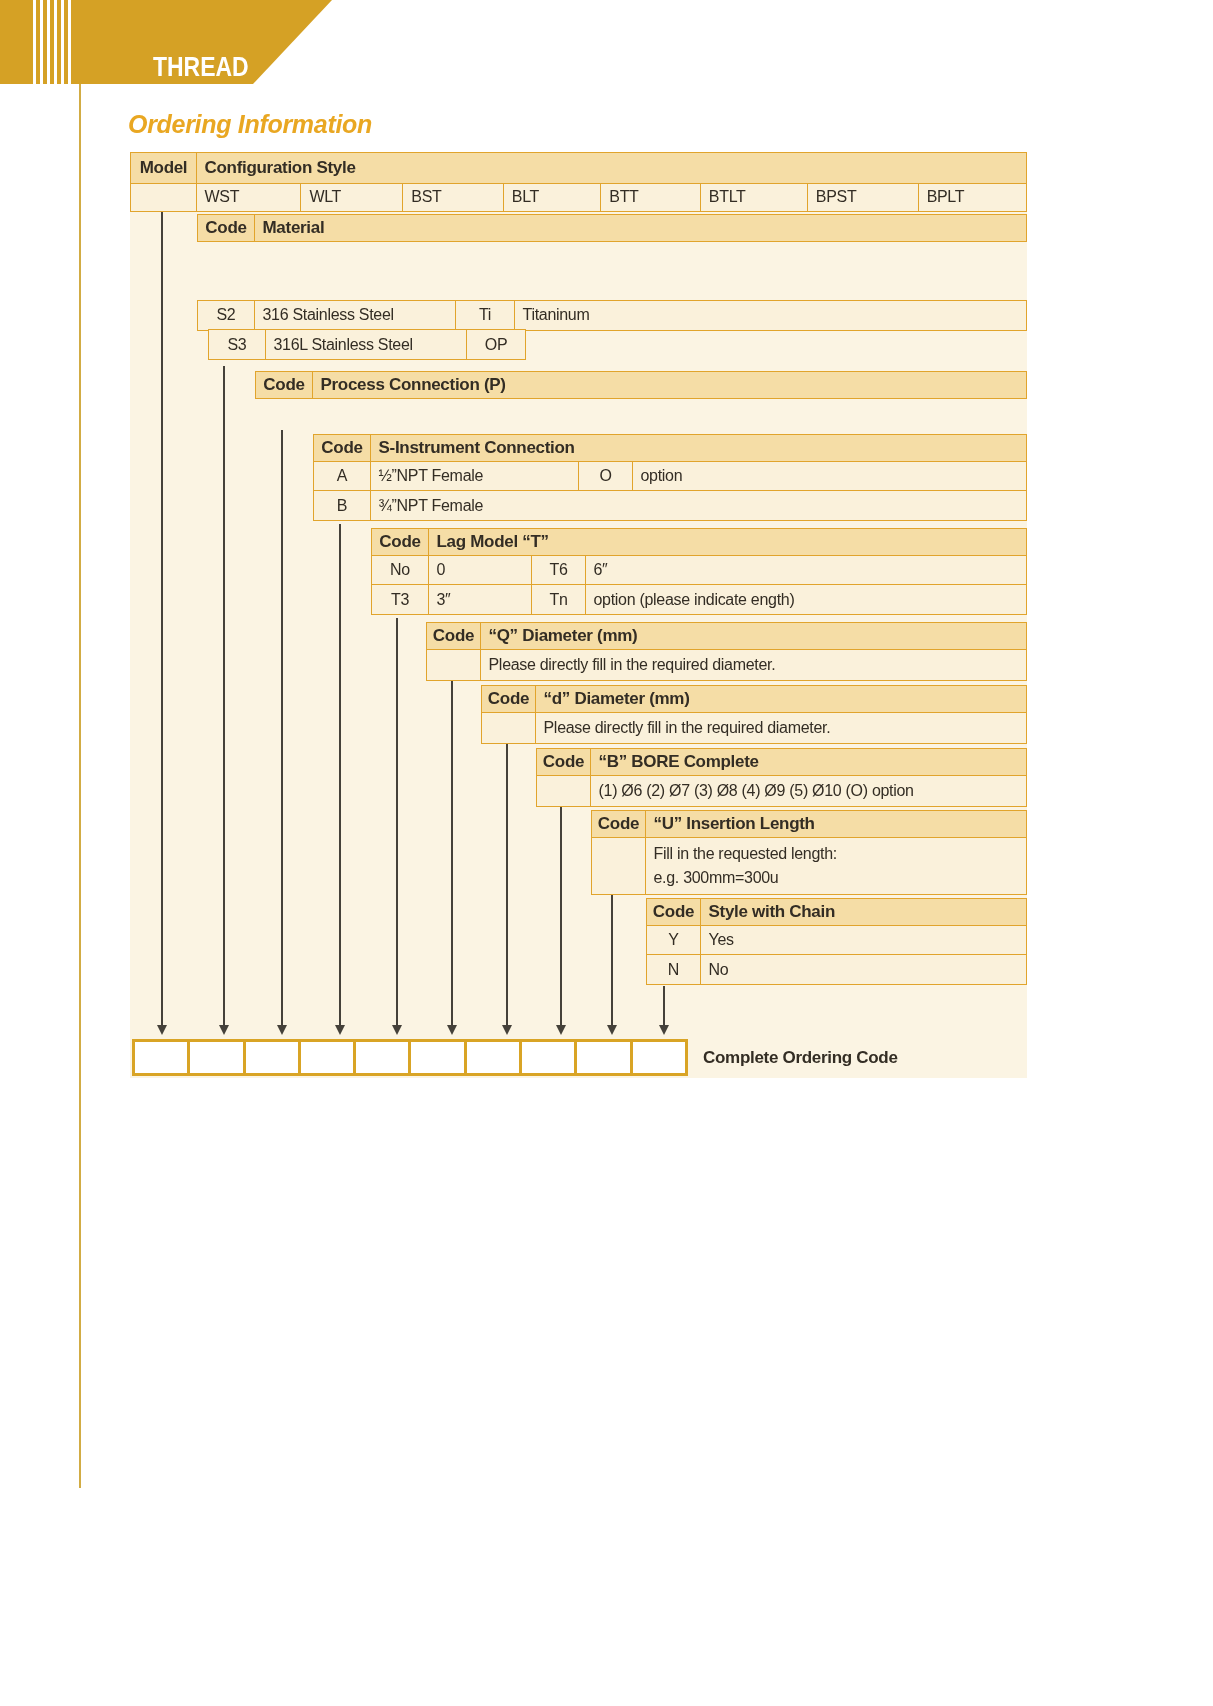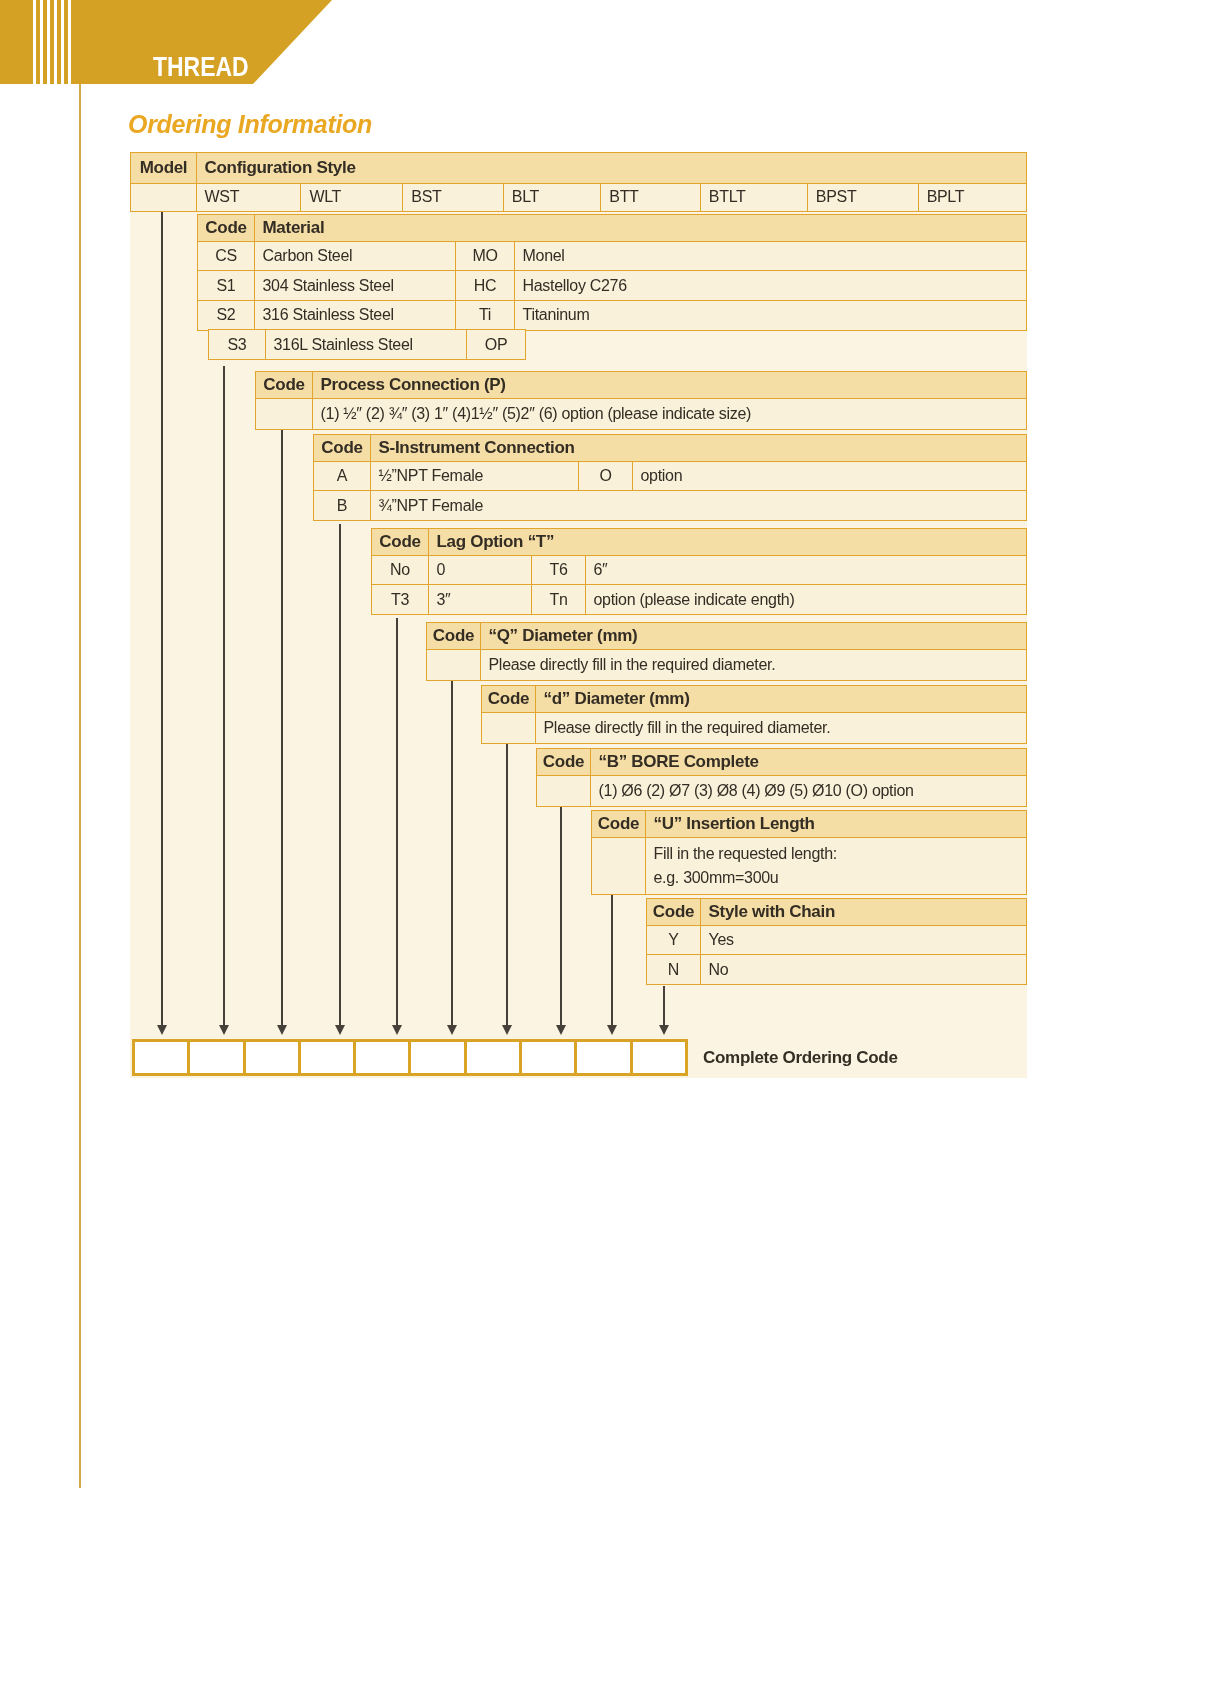--- a/index.html
+++ b/index.html
@@ -83,71 +83,55 @@
 
   <div class="row" style="left:130px;top:152px;width:897px;height:32px">
     <div class="cell hdr code" style="width:67px">Model</div>
     <div class="cell hdr fill">Configuration Style</div>
   </div>
 
   <div class="row" style="left:197px;top:214px;width:830px;height:28px">
     <div class="cell hdr code" style="width:58px">Code</div>
     <div class="cell hdr fill">Material</div>
   </div>
-  <div class="row" style="left:197px;top:240.5px;width:830px;height:31px">
-    <div class="cell val code" style="width:58px">CS</div>
-    <div class="cell val" style="width:203px">Carbon Steel</div>
-    <div class="cell val code" style="width:60px">MO</div>
-    <div class="cell val fill">Monel</div>
-  </div>
-  <div class="row" style="left:197px;top:270px;width:830px;height:31px">
-    <div class="cell val code" style="width:58px">S1</div>
-    <div class="cell val" style="width:203px">304 Stainless Steel</div>
-    <div class="cell val code" style="width:60px">HC</div>
-    <div class="cell val fill">Hastelloy C276</div>
-  </div>
   <div class="row" style="left:197px;top:299.5px;width:830px;height:31px">
     <div class="cell val code" style="width:58px">S2</div>
     <div class="cell val" style="width:203px">316 Stainless Steel</div>
     <div class="cell val code" style="width:60px">Ti</div>
     <div class="cell val fill">Titaninum</div>
   </div>
   <div class="row" style="left:208px;top:329px;width:830px;height:31px">
     <div class="cell val code" style="width:58px">S3</div>
     <div class="cell val" style="width:203px">316L Stainless Steel</div>
     <div class="cell val code" style="width:60px">OP</div>
   </div>
 
   <div class="row" style="left:255px;top:371px;width:772px;height:28px">
     <div class="cell hdr code" style="width:58px">Code</div>
     <div class="cell hdr fill">Process Connection (P)</div>
   </div>
-  <div class="row" style="left:255px;top:397.5px;width:772px;height:32px">
-    <div class="cell val code" style="width:58px"></div>
-    <div class="cell val fill">(1) ½″  (2) ¾″  (3) 1″  (4)1½″  (5)2″  (6) option (please indicate size)</div>
-  </div>
 
   <div class="row" style="left:313px;top:434px;width:714px;height:28px">
     <div class="cell hdr code" style="width:58px">Code</div>
     <div class="cell hdr fill">S-Instrument Connection</div>
   </div>
   <div class="row" style="left:313px;top:460.5px;width:714px;height:31px">
     <div class="cell val code" style="width:58px">A</div>
     <div class="cell val" style="width:210px">½”NPT Female</div>
     <div class="cell val code" style="width:55px">O</div>
     <div class="cell val fill">option</div>
   </div>
   <div class="row" style="left:313px;top:490px;width:714px;height:31px">
     <div class="cell val code" style="width:58px">B</div>
     <div class="cell val fill">¾”NPT Female</div>
   </div>
 
   <div class="row" style="left:371px;top:528px;width:656px;height:28px">
     <div class="cell hdr code" style="width:58px">Code</div>
-    <div class="cell hdr fill">Lag Option “T”</div>
+    <div class="cell hdr fill">Lag Model “T”</div>
   </div>
   <div class="row" style="left:371px;top:554.5px;width:656px;height:31px">
     <div class="cell val code" style="width:58px">No</div>
     <div class="cell val" style="width:105px">0</div>
     <div class="cell val code" style="width:55px">T6</div>
     <div class="cell val fill">6″</div>
   </div>
   <div class="row" style="left:371px;top:584px;width:656px;height:31px">
     <div class="cell val code" style="width:58px">T3</div>
     <div class="cell val" style="width:105px">3″</div>

